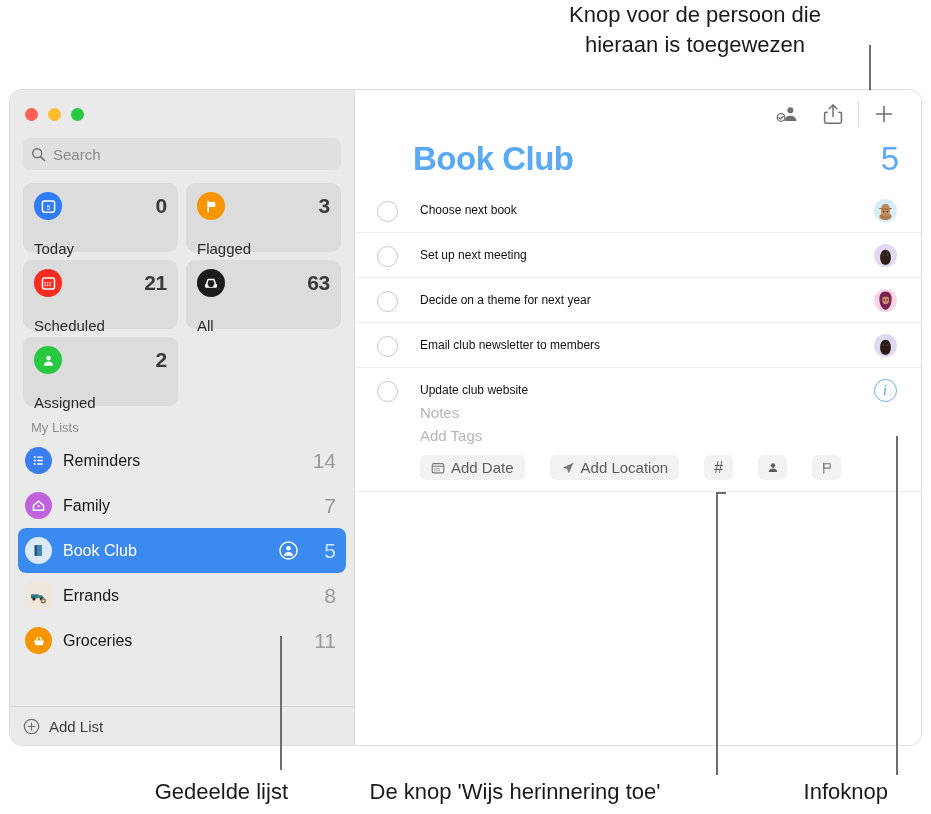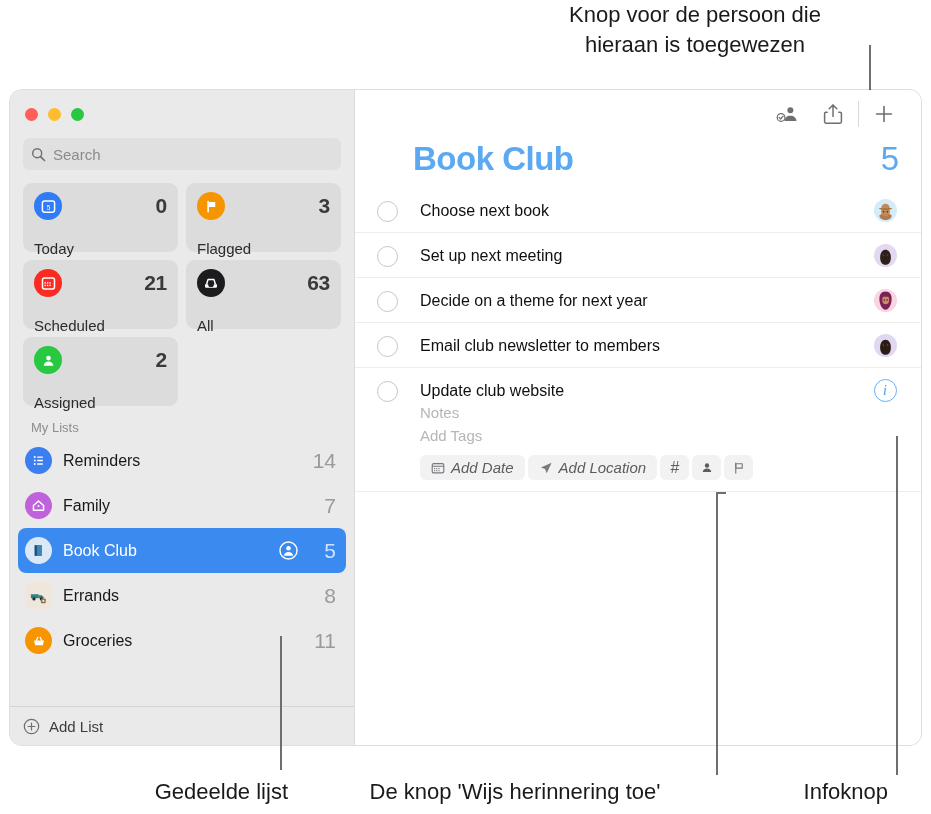--- a/index.html
+++ b/index.html
@@ -181,31 +181,31 @@
     min-height:45px;
     box-sizing:border-box;
   }
   .circle{
     width:19px;height:19px;border-radius:50%;
     border:1.6px solid #c6c6c8;
     flex:none;
     margin-top:13px;
   }
   .rbody{flex:1 1 auto;padding-left:22px;padding-top:13px;padding-bottom:11px;}
-  .rtext{font-size:16px;color:#101012;line-height:19px;}
+  .rtext{font-size:12px;color:#101012;line-height:19px;}
   .rsub{font-size:15px;color:#b6b6b9;line-height:21px;margin-top:2px;}
   .rright{
     flex:none;width:28px;display:flex;justify-content:center;
     margin-top:11px;
   }
   .avatar{
     width:23px;height:23px;border-radius:50%;
     display:block;
   }
-  .chipsrow{display:flex;gap:3px;margin-top:9px;align-items:center;font-style:italic;}
+  .chipsrow{display:flex;gap:25px;margin-top:9px;align-items:center;}
   .chip{
     background:#f2f2f3;
     border-radius:6px;
     height:25px;
     display:flex;align-items:center;
     gap:6px;
     padding:0 11px;
     font-size:15px;color:#5d5d61;
   }
   .chip.sq{padding:0;width:29px;justify-content:center;}

